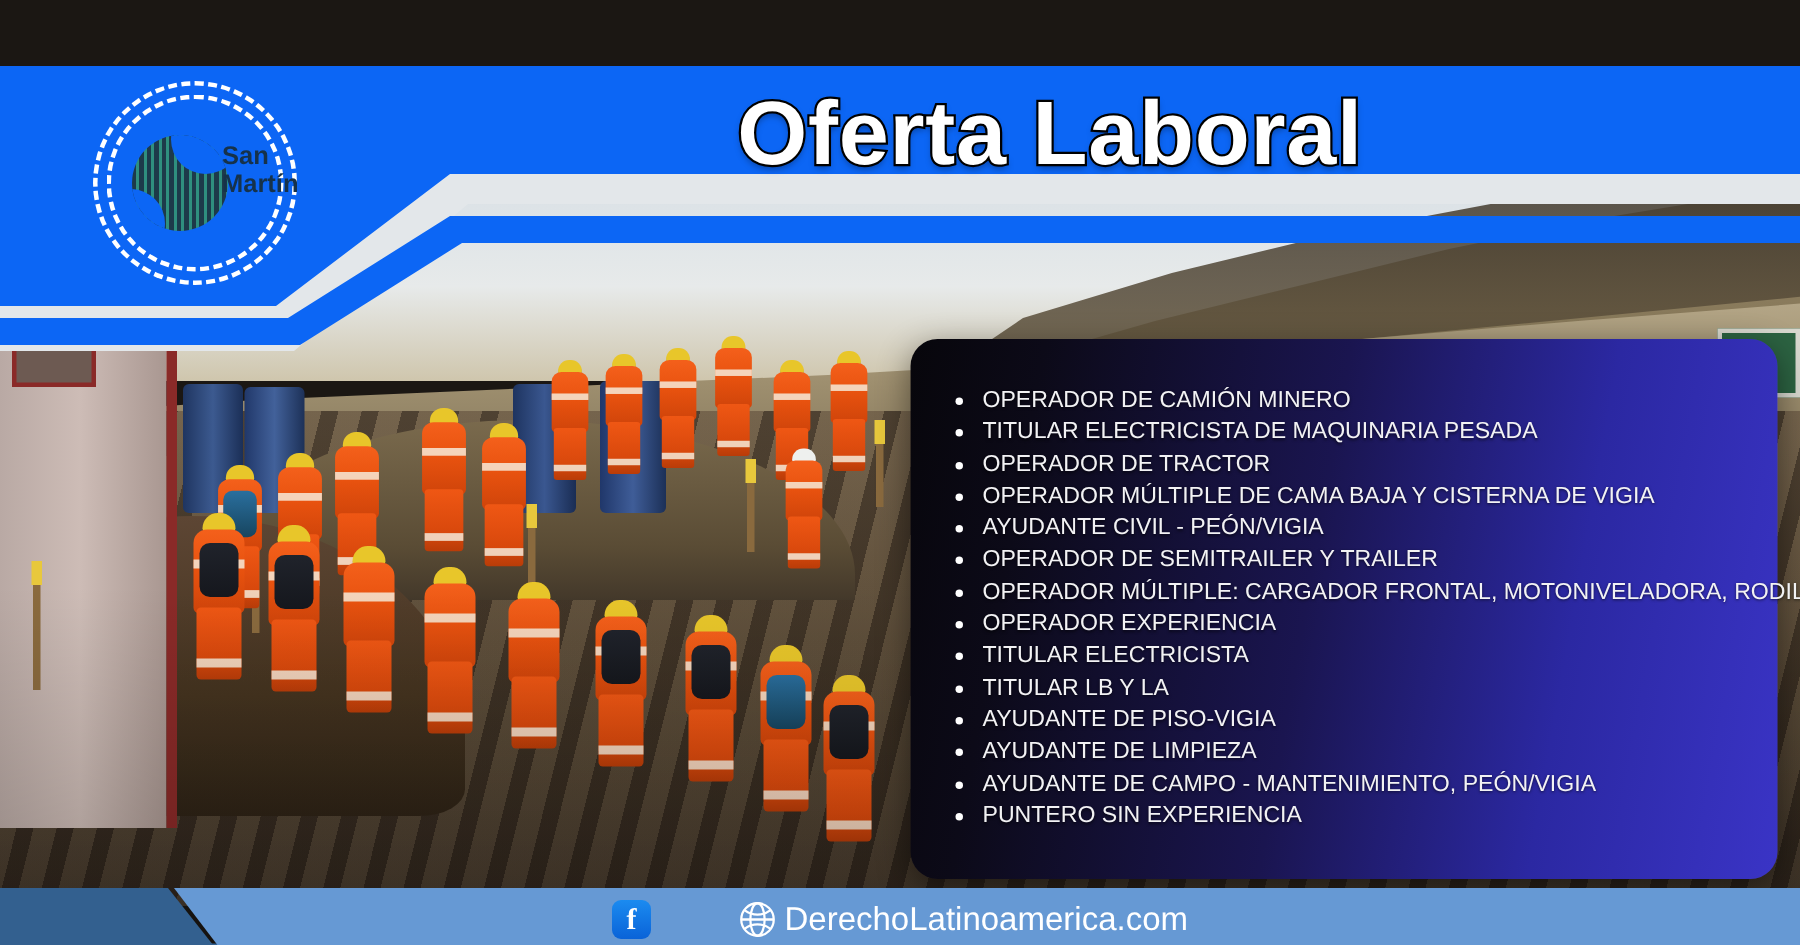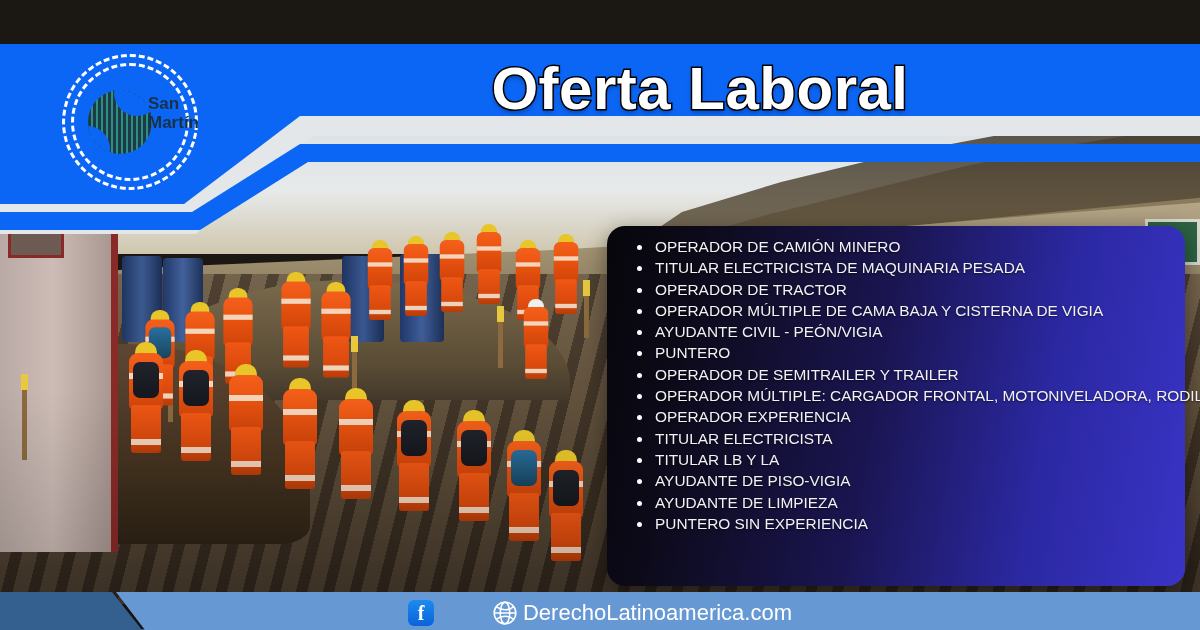--- a/index.html
+++ b/index.html
@@ -200,21 +200,21 @@
   .logo .lg-text {
     position:absolute; left:88px; top:42px; width:60px;
     color:#16324a; font-weight:bold; font-size:17px; line-height:19px;
   }
 
   
   .joblist {
     position:absolute; left:607px; top:182px; width:578px; height:360px;
     border-radius:18px;
     background:linear-gradient(100deg,#07060b 0%,#0c0a18 14%,#1a1550 46%,#2b28a2 74%,#3a34c6 100%);
-    padding:10px 18px 10px 26px;
+    padding:30px 18px 10px 26px;
     box-shadow:0 6px 22px rgba(0,0,0,.45);
   }
   .joblist ul { list-style:none; }
   .joblist li {
     position:relative;
     color:#f2f2f4;
     font-size:15.4px;
     line-height:21.3px;
     padding-left:22px;
     white-space:nowrap;
@@ -428,28 +428,28 @@
 
   <div class="title">Oferta Laboral</div>
 
   <div class="joblist">
     <ul id="job-ul">
         <li>OPERADOR DE CAMIÓN MINERO</li>
         <li>TITULAR ELECTRICISTA DE MAQUINARIA PESADA</li>
         <li>OPERADOR DE TRACTOR</li>
         <li>OPERADOR MÚLTIPLE DE CAMA BAJA Y CISTERNA DE VIGIA</li>
         <li>AYUDANTE CIVIL - PEÓN/VIGIA</li>
-        <li>PUNTERO</li>
         <li>OPERADOR DE SEMITRAILER Y TRAILER</li>
         <li>OPERADOR MÚLTIPLE: CARGADOR FRONTAL, MOTONIVELADORA, RODILLO</li>
         <li>OPERADOR EXPERIENCIA</li>
         <li>TITULAR ELECTRICISTA</li>
         <li>TITULAR LB Y LA</li>
         <li>AYUDANTE DE PISO-VIGIA</li>
         <li>AYUDANTE DE LIMPIEZA</li>
+        <li>AYUDANTE DE CAMPO - MANTENIMIENTO, PEÓN/VIGIA</li>
         <li>PUNTERO SIN EXPERIENCIA</li>
       </ul>
   </div>
 
   <div class="ftr-dark"></div>
   <div class="ftr-dark-wedge"></div>
   <div class="ftr-light"></div>
   <div class="ftr-inner">
     <div class="fb-item">
       <div class="fb-badge">f</div>

